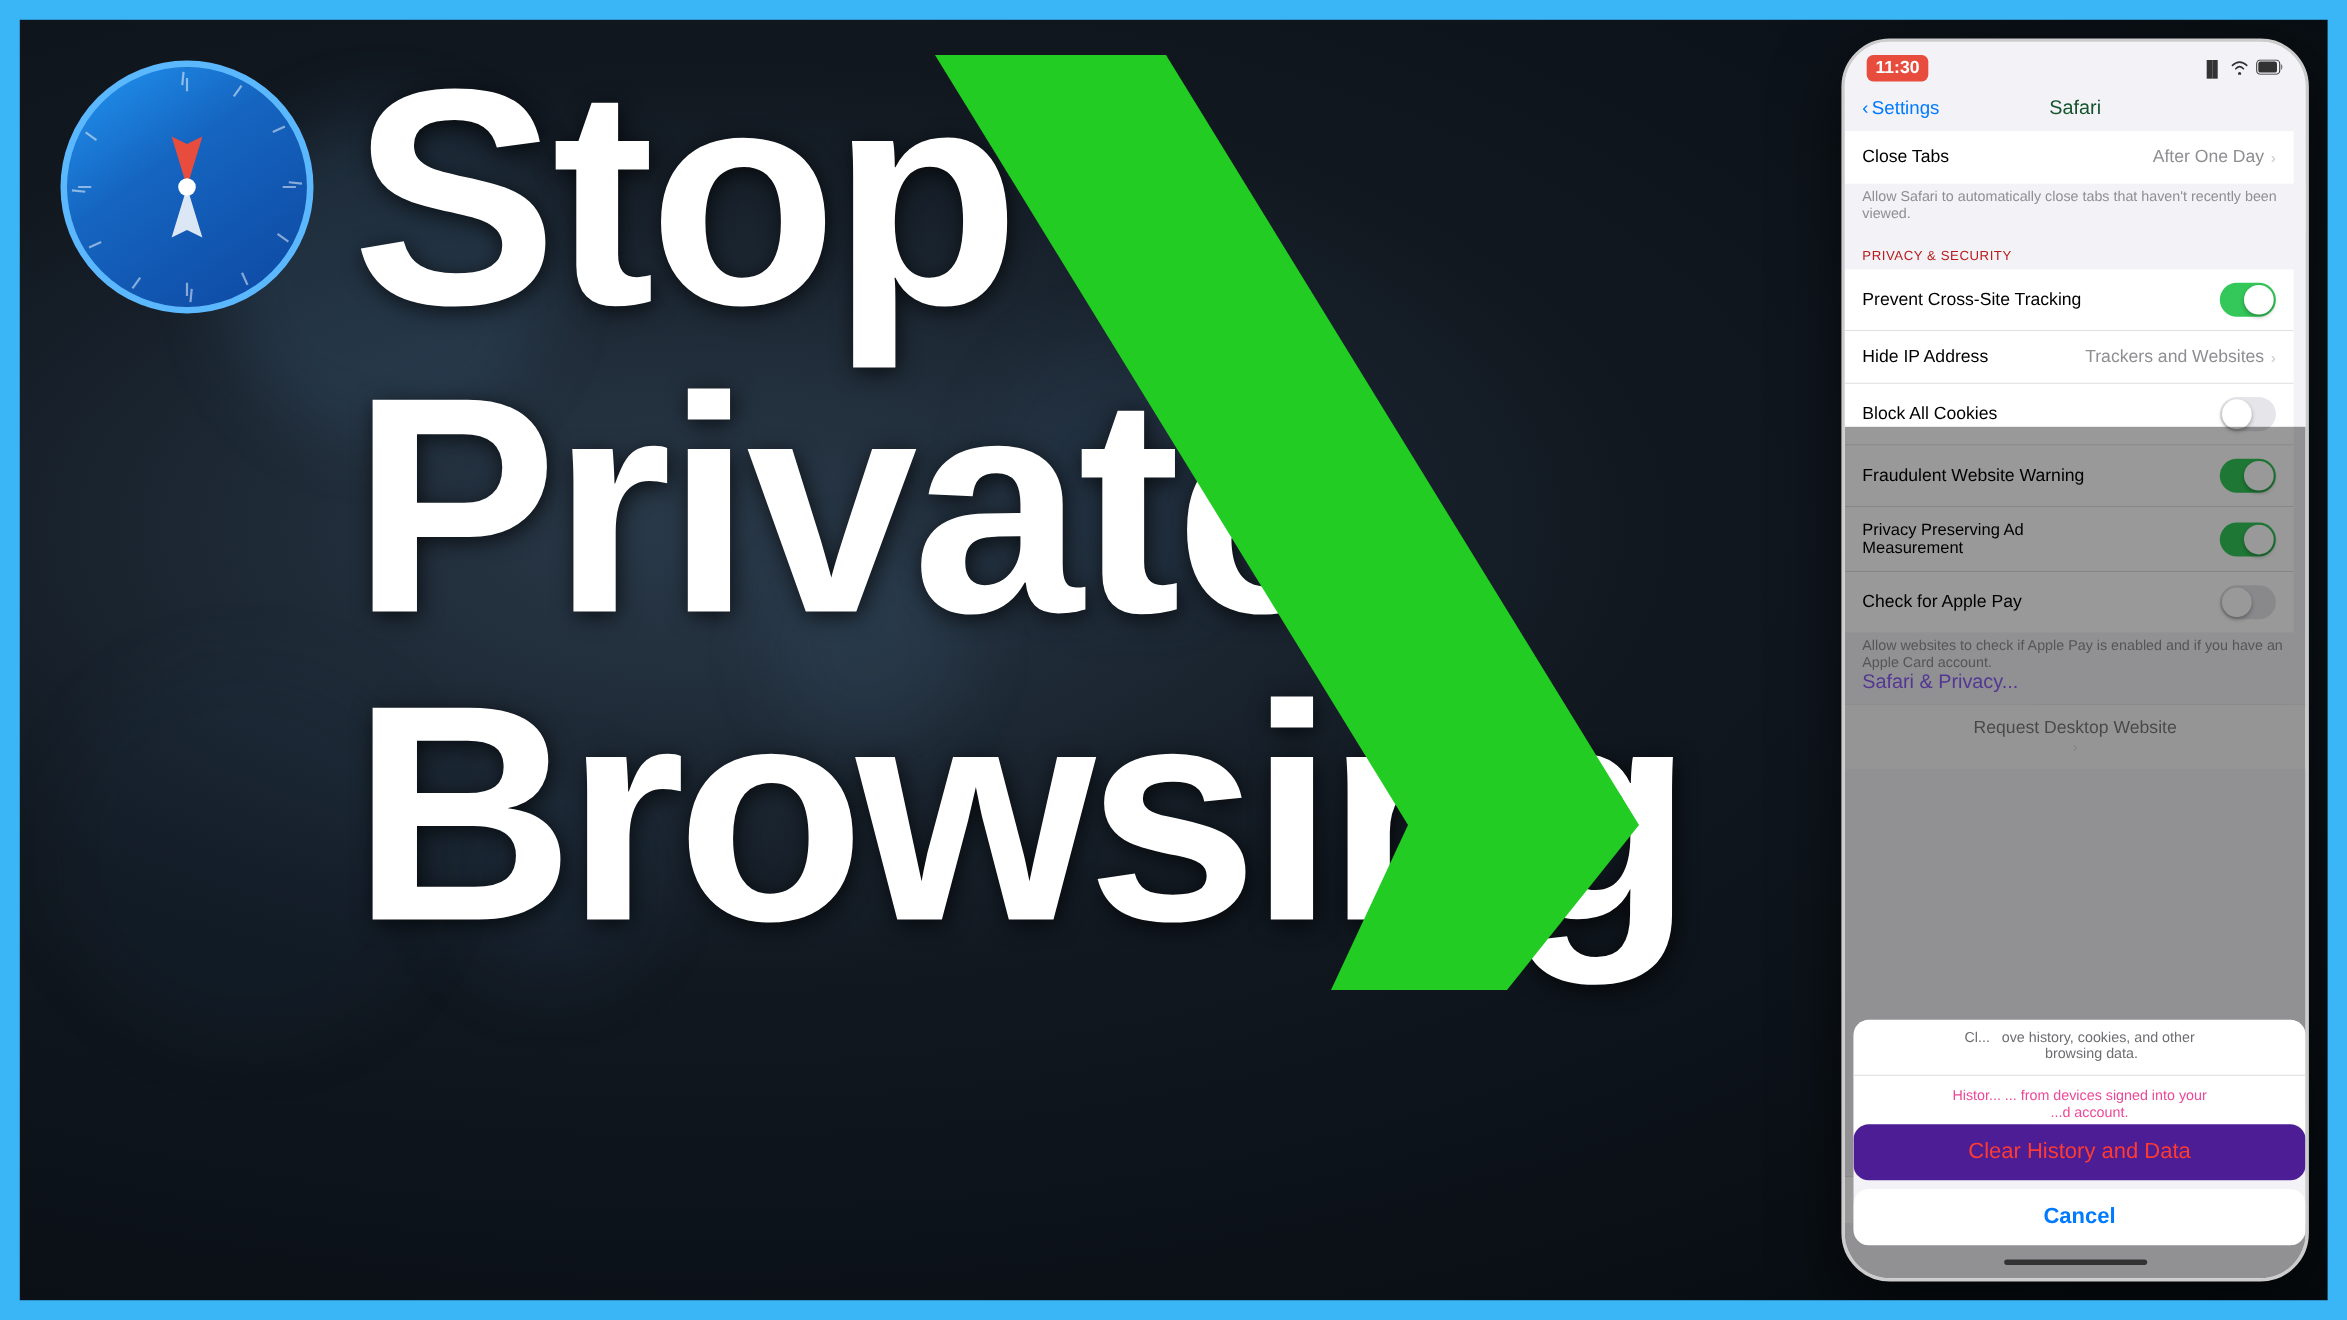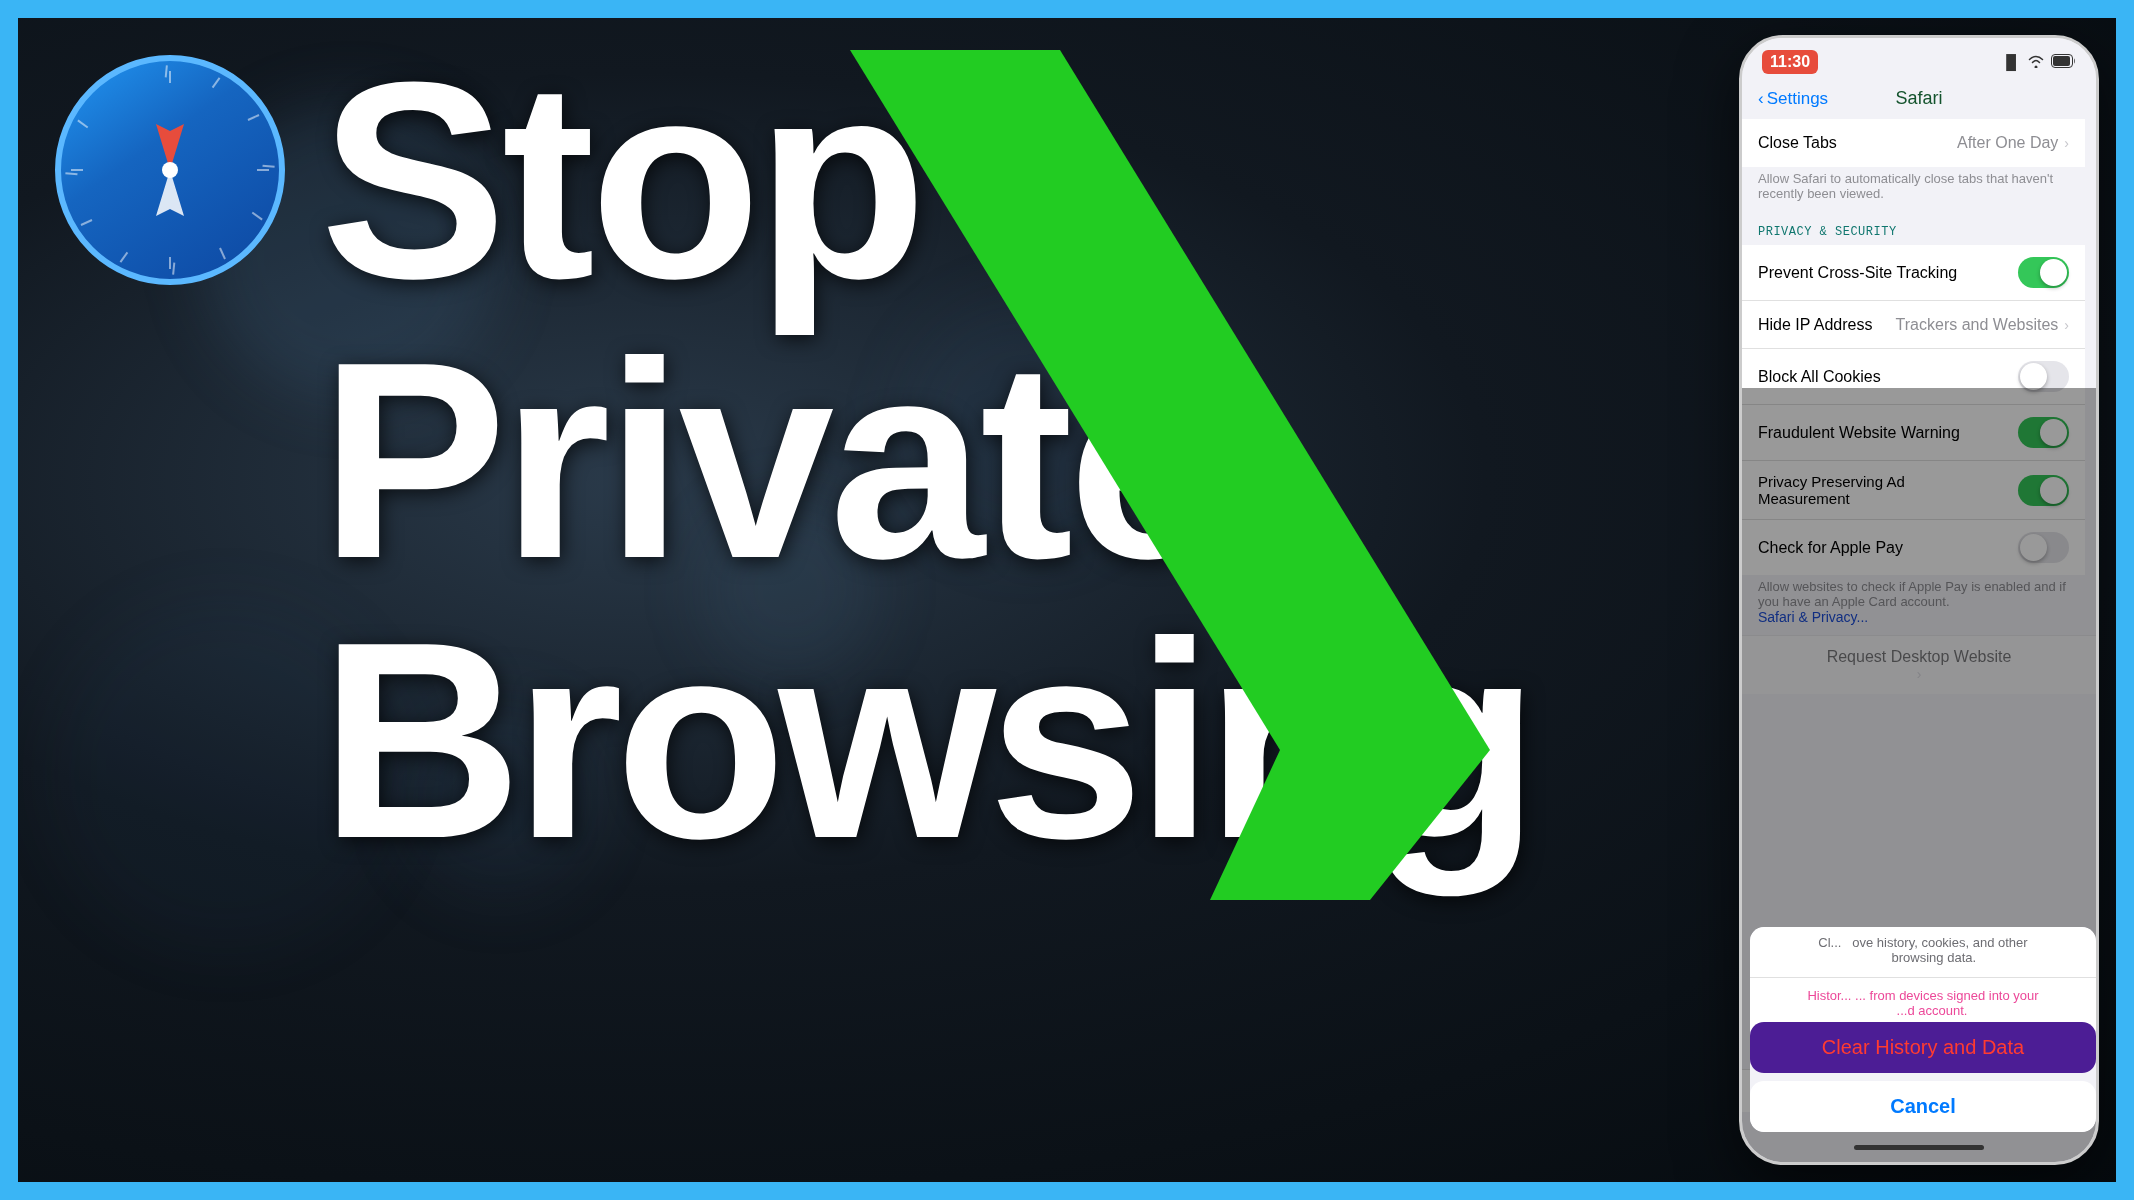--- a/index.html
+++ b/index.html
@@ -86,21 +86,21 @@
       height: 100%;
       z-index: 20;
       pointer-events: none;
     }
 
     
     .iphone-frame {
       position: absolute;
       right: 35px;
       top: 35px;
-      width: 360px;
+      width: 425px;
       height: 1130px;
       background: #f2f2f7;
       border-radius: 44px;
       border: 3px solid #ccc;
       overflow: hidden;
       box-shadow: 0 20px 60px rgba(0,0,0,0.6);
       z-index: 30;
     }
 
     
@@ -156,25 +156,24 @@
     
     .settings-list {
       background: #f2f2f7;
       flex: 1;
       overflow: hidden;
     }
 
     .section-header {
       font-size: 12px;
       font-weight: 500;
-      color: #0f766e;
+      color: #b91c1c;
       text-transform: uppercase;
       letter-spacing: 0.5px;
       padding: 14px 16px 6px;
-      font-family: Liberation Mono, monospace;
     }
 
     .settings-group {
       background: white;
       margin: 0 11px 0 0;
       border-radius: 0;
       overflow: hidden;
     }
 
     .settings-row {
@@ -313,22 +312,22 @@
     .bottom-row {
       display: flex;
       align-items: center;
       padding: 12px 16px;
       background: white;
       border-top: 0.5px solid #e0e0e0;
     }
 
     
     .safari-privacy-link {
-      color: #1d4ed8;
-      font-size: 14px;
+      color: #8b5cf6;
+      font-size: 18px;
       text-align: right;
     }
 
     
     .home-indicator {
       height: 30px;
       background: #f2f2f7;
       display: flex;
       align-items: center;
       justify-content: center;

